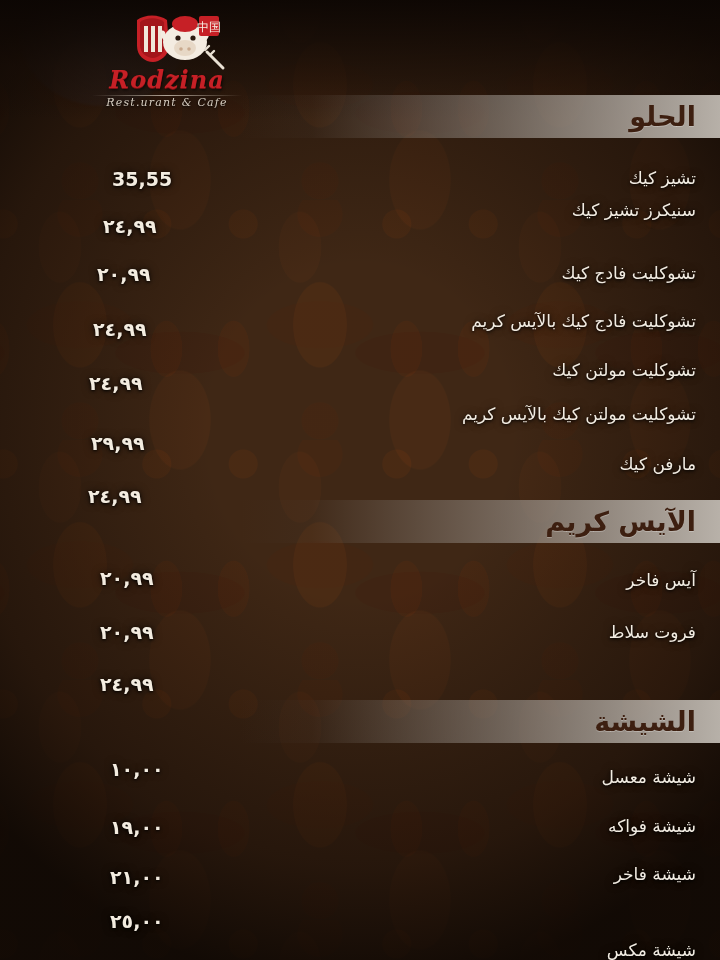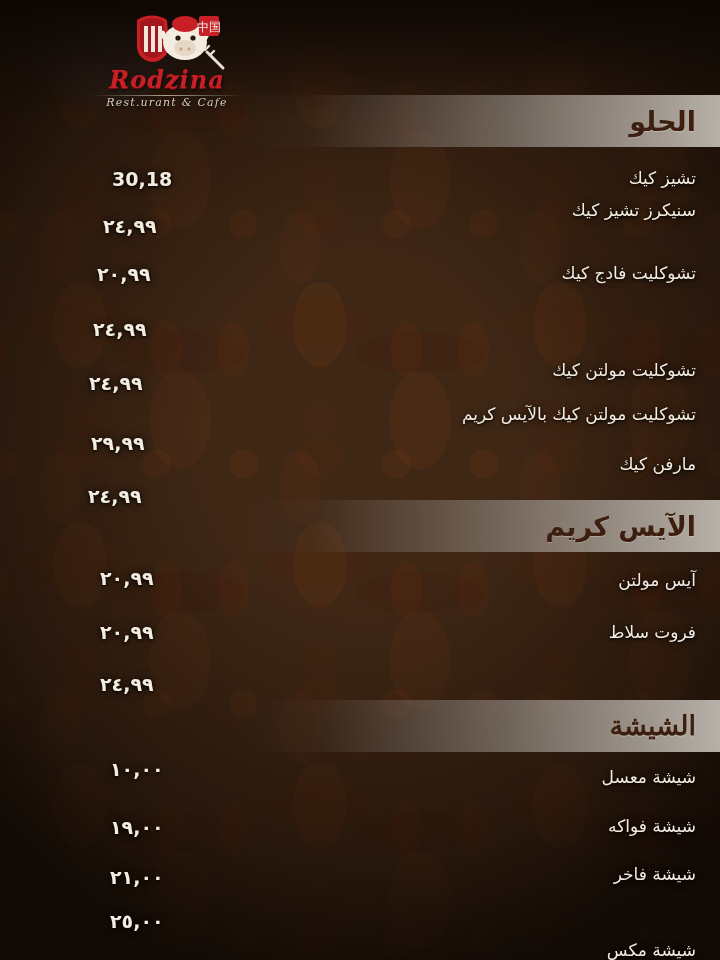--- a/index.html
+++ b/index.html
@@ -123,21 +123,21 @@
     height: 1px;
     margin: 3px auto 0;
     background: linear-gradient(90deg, rgba(220,210,195,0) 0%, rgba(220,210,195,0.75) 50%, rgba(220,210,195,0) 100%);
   }
 
   
   .section-head {
     position: absolute;
     right: 0;
     width: 480px;
-    height: 52px;
+    height: 43px;
     display: flex;
     align-items: center;
     justify-content: flex-start;
     padding-right: 24px;
     background: linear-gradient(270deg, rgba(196,190,182,0.92) 0%, rgba(150,142,134,0.62) 45%, rgba(80,70,62,0.12) 85%, rgba(0,0,0,0) 100%);
   }
   .section-head .title {
     font-size: 27px;
     font-weight: bold;
     color: #3d1f10;
@@ -210,52 +210,53 @@
     <div class="logo-wordmark">Rodzina</div>
     <div class="logo-rule"></div>
     <div class="logo-sub">Rest.urant &amp; Cafe</div>
   </div>
 
   <div class="section-head" style="top:95px;">
     <span class="title">الحلو</span>
   </div>
 
   <div class="item-name" style="top:168px;">تشيز كيك</div>
-  <div class="item-price" style="left:112px; top:168px;">30,18</div>
+  <div class="item-price" style="left:112px; top:168px;">35,55</div>
 
   <div class="item-name" style="top:200px;">سنيكرز تشيز كيك</div>
   <div class="item-price" style="left:103px; top:215px;">٢٤,٩٩</div>
 
   <div class="item-name" style="top:263px;">تشوكليت فادج كيك</div>
   <div class="item-price" style="left:97px; top:263px;">٢٠,٩٩</div>
 
+  <div class="item-name" style="top:311px;">تشوكليت فادج كيك بالآيس كريم</div>
   <div class="item-price" style="left:93px; top:318px;">٢٤,٩٩</div>
 
   <div class="item-name" style="top:360px;">تشوكليت مولتن كيك</div>
   <div class="item-price" style="left:89px; top:372px;">٢٤,٩٩</div>
 
   <div class="item-name" style="top:404px;">تشوكليت مولتن  كيك  بالآيس كريم</div>
   <div class="item-price" style="left:91px; top:432px;">٢٩,٩٩</div>
 
   <div class="item-name" style="top:454px;">مارفن كيك</div>
   <div class="item-price" style="left:88px; top:485px;">٢٤,٩٩</div>
 
   <div class="section-head" style="top:500px;">
     <span class="title">الآيس كريم</span>
   </div>
 
-  <div class="item-name" style="top:570px;">آيس مولتن</div>
+  <div class="item-name" style="top:570px;">آيس فاخر</div>
   <div class="item-price" style="left:100px; top:567px;">٢٠,٩٩</div>
 
   <div class="item-name" style="top:622px;">فروت سلاط</div>
   <div class="item-price" style="left:100px; top:621px;">٢٠,٩٩</div>
 
   <div class="item-price" style="left:100px; top:673px;">٢٤,٩٩</div>
 
-  <div class="section-head" style="top:700px;font-family:Liberation Serif, serif;">
+  <div class="section-head" style="top:700px;">
     <span class="title">الشيشة</span>
   </div>
 
   <div class="item-name" style="top:767px;">شيشة معسل</div>
   <div class="item-price" style="left:110px; top:758px;">١٠,٠٠</div>
 
   <div class="item-name" style="top:816px;">شيشة فواكه</div>
   <div class="item-price" style="left:110px; top:816px;">١٩,٠٠</div>
 
   <div class="item-name" style="top:864px;">شيشة فاخر</div>

